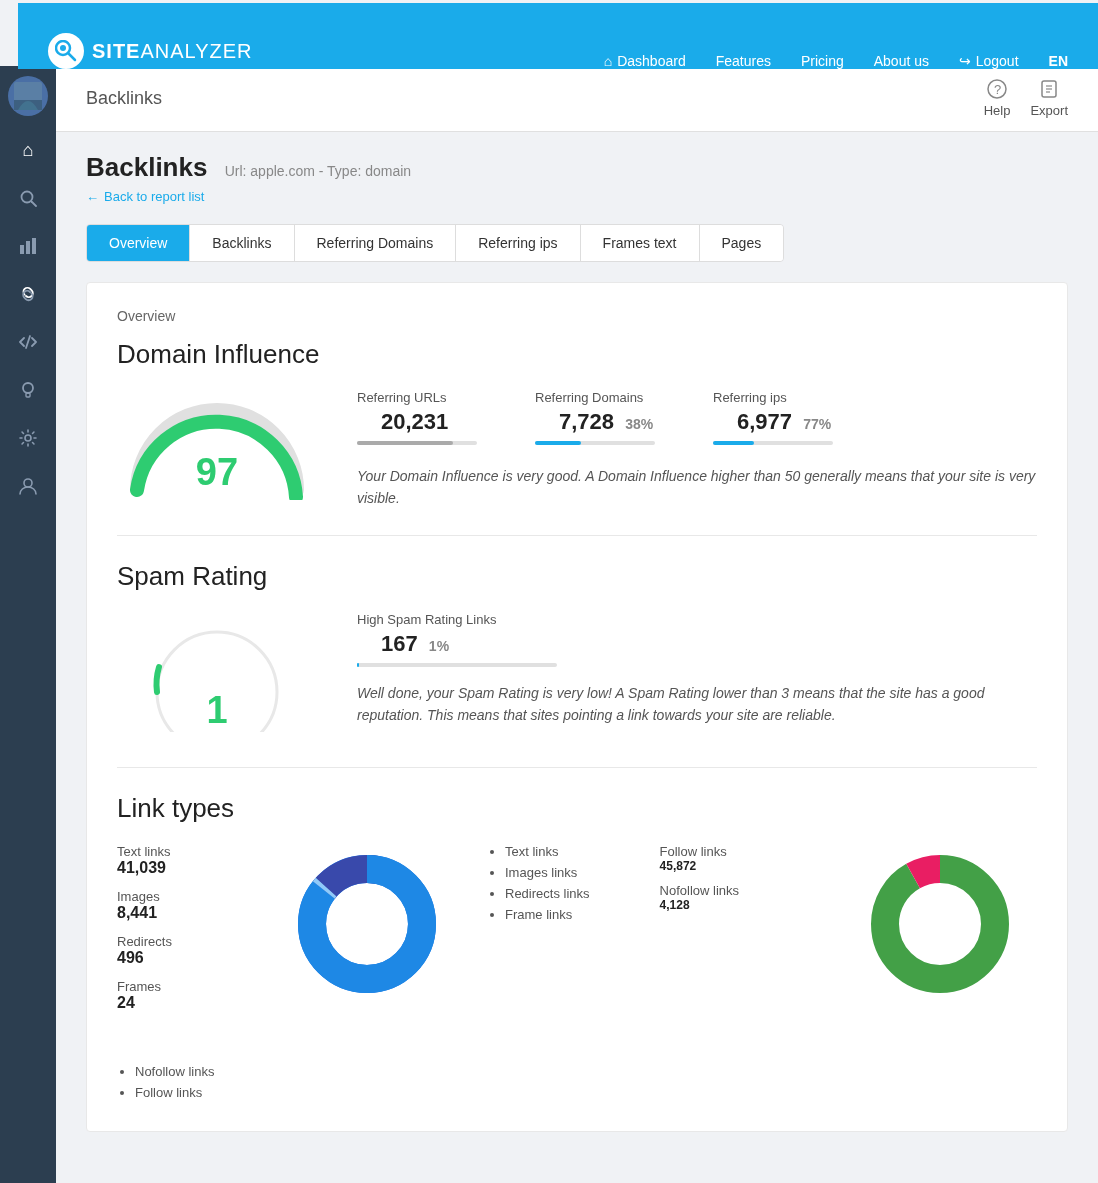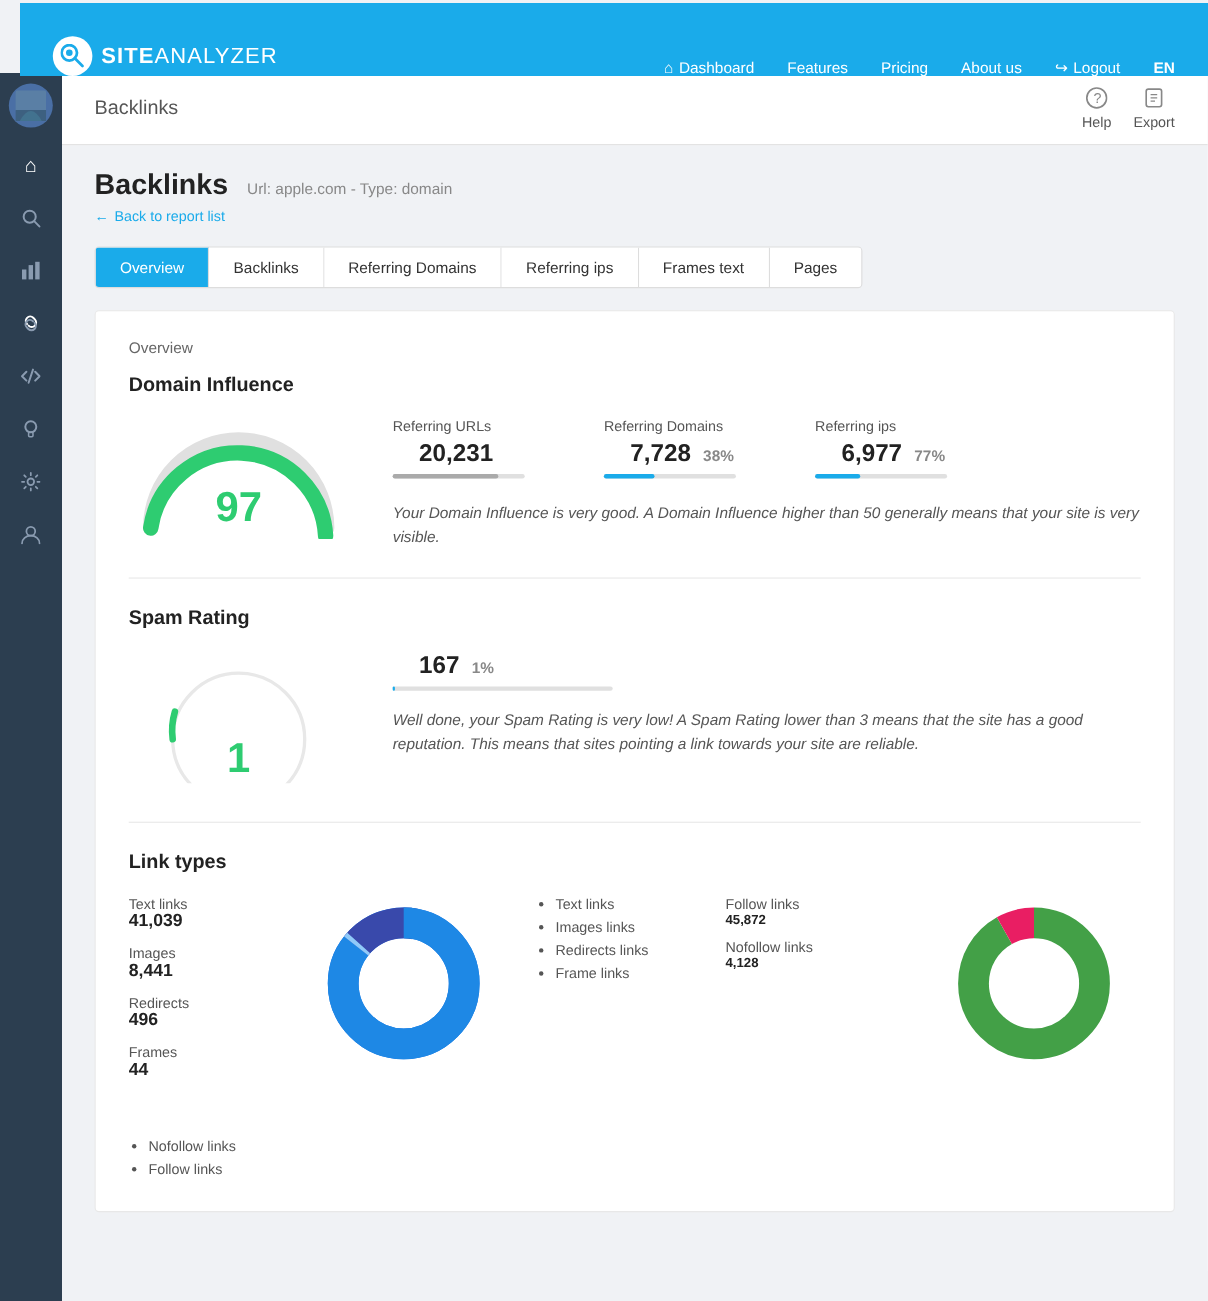--- a/index.html
+++ b/index.html
@@ -189,22 +189,22 @@
       padding: 25px 30px;
       margin-top: 20px;
       border: 1px solid #e8e8e8;
     }
     .section-label {
       font-size: 14px;
       color: #666;
       margin-bottom: 15px;
     }
     .section-title {
-      font-size: 18px;
-      font-weight: 700;
+      font-size: 26px;
+      font-weight: 400;
       color: #222;
       margin-bottom: 20px;
     }
 
     
     .domain-influence-row {
       display: flex;
       align-items: flex-start;
       gap: 40px;
     }
@@ -219,21 +219,21 @@
       bottom: 16px;
       width: 100%;
       text-align: center;
       font-size: 38px;
       font-weight: 700;
       color: #2ecc71;
     }
 
     .stats-grid {
       display: flex;
-      gap: 52px;
+      gap: 38px;
       flex-wrap: wrap;
     }
     .stat-item { min-width: 140px; }
     .stat-label {
       font-size: 13px;
       color: #555;
       margin-bottom: 4px;
     }
     .stat-value {
       font-size: 22px;
@@ -547,20 +547,21 @@
           <div class="spam-gauge">
             <svg class="spam-gauge-svg" viewBox="0 0 200 120">
 
               <circle cx="100" cy="80" r="60" fill="none" stroke="#e8e8e8" stroke-width="3"></circle>
 
               <path d="M 40 80 A 60 60 0 0 1 42 55" fill="none" stroke="#2ecc71" stroke-width="6" stroke-linecap="round"></path>
             </svg>
             <div class="spam-number">1</div>
           </div>
           <div>
+            <div class="stat-label">High Spam Rating Links</div>
             <div class="stat-value">
               <span>167</span>
               <span class="stat-pct">1%</span>
             </div>
             <div class="stat-bar" style="width:200px;">
               <div class="stat-bar-fill" style="width:1%;"></div>
             </div>
             <p class="spam-desc">Well done, your Spam Rating is very low! A Spam Rating lower than 3 means that the site has a good reputation. This means that sites pointing a link towards your site are reliable.</p>
           </div>
         </div>
@@ -578,21 +579,21 @@
             <div class="link-stat">
               <div class="link-stat-label">Images</div>
               <div class="link-stat-value">8,441</div>
             </div>
             <div class="link-stat">
               <div class="link-stat-label">Redirects</div>
               <div class="link-stat-value">496</div>
             </div>
             <div class="link-stat">
               <div class="link-stat-label">Frames</div>
-              <div class="link-stat-value">44</div>
+              <div class="link-stat-value">24</div>
             </div>
           </div>
 
           <div class="donut-container">
             <svg width="160" height="160" viewBox="0 0 160 160">
 
               <circle cx="80" cy="80" r="55" fill="none" stroke="#1a73e8" stroke-width="28" stroke-dasharray="345.4 0" stroke-dashoffset="0"></circle>
 
               <circle cx="80" cy="80" r="55" fill="none" stroke="#3949ab" stroke-width="28" stroke-dasharray="60.7 284.7" stroke-dashoffset="-295.4" transform="rotate(-90 80 80)"></circle>
 

